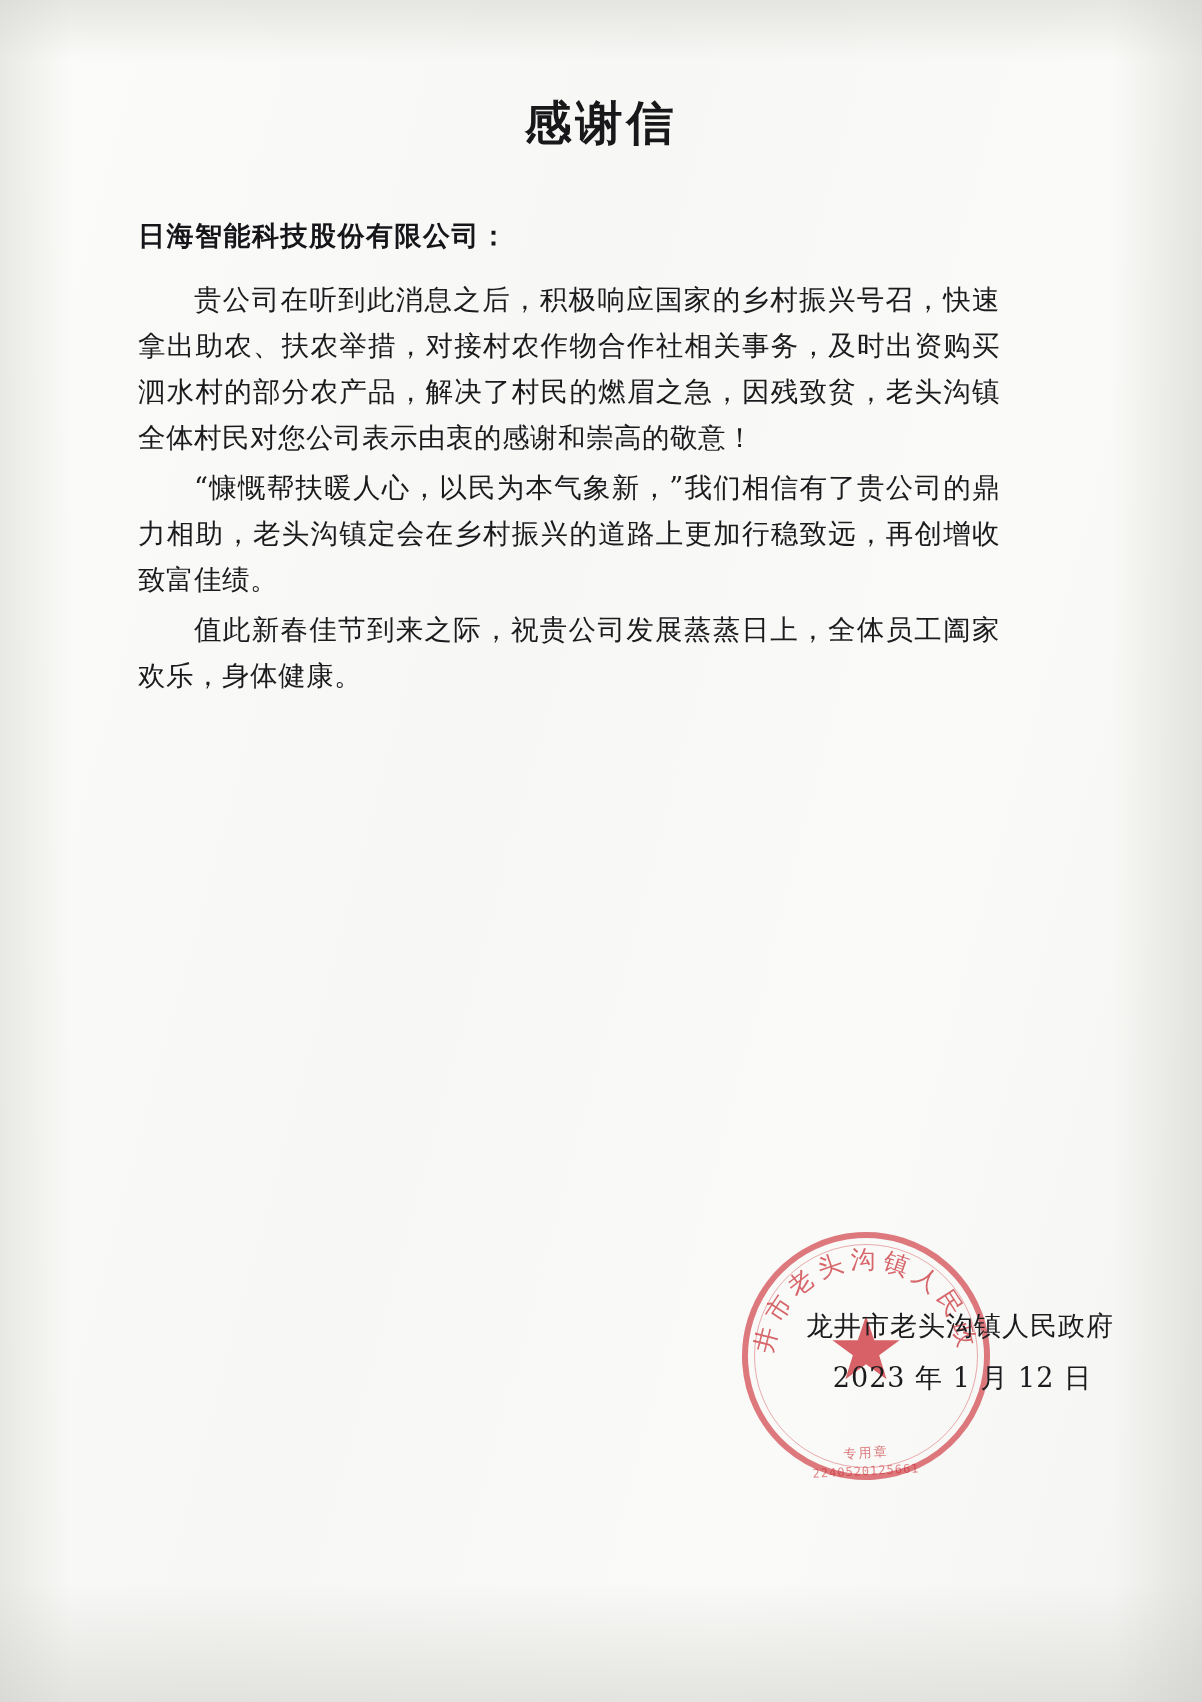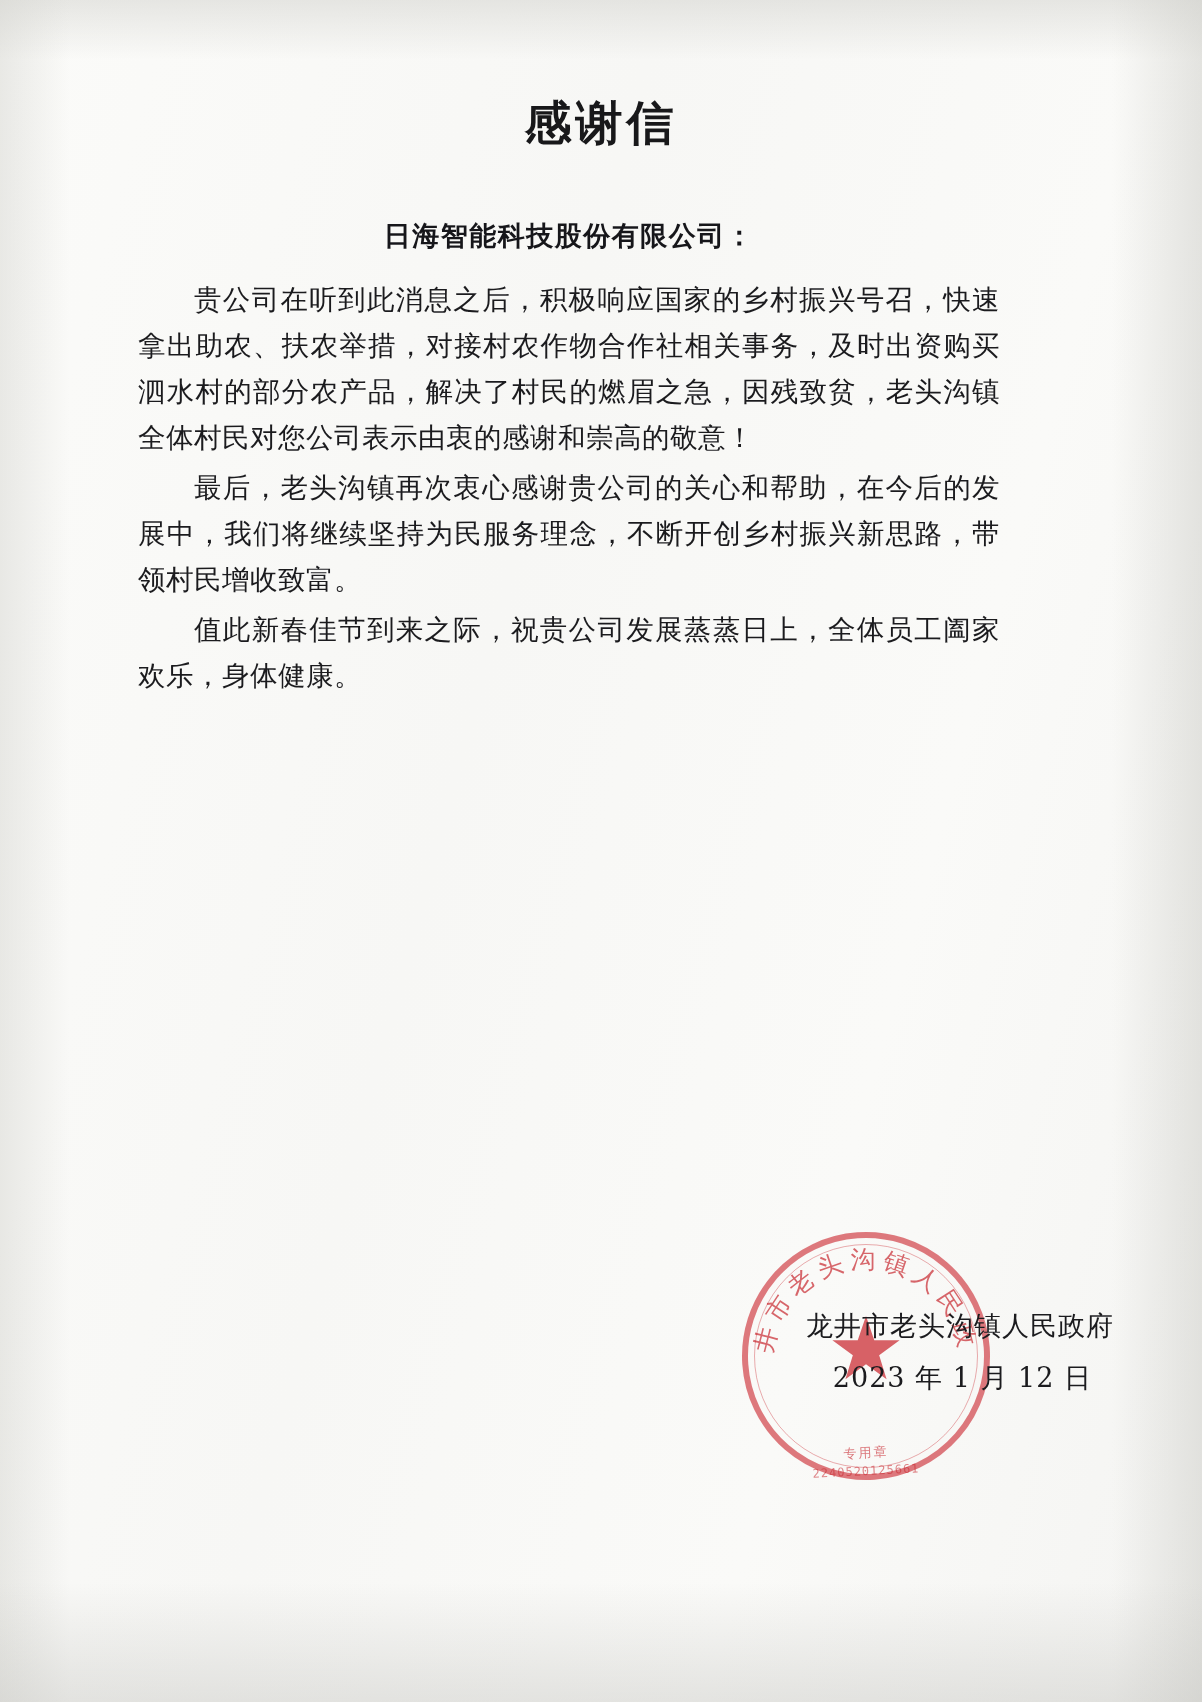--- a/index.html
+++ b/index.html
@@ -73,21 +73,20 @@
     width: 862px;
   }
 
   .salutation {
     font-size: 27px;
     font-weight: bold;
     color: #16161a;
     letter-spacing: 1.5px;
     margin-bottom: 22px;
     font-family: Liberation Sans, sans-serif;
-    text-align: center;
   }
 
   .para {
     font-size: 27.5px;
     line-height: 46px;
     color: #1b1b1e;
     text-align: justify;
     text-justify: inter-ideograph;
     text-indent: 56px;
     margin: 0 0 4px 0;
@@ -197,21 +196,21 @@
   <div class="paper-shade-top"></div>
   <div class="paper-shade-left"></div>
   <div class="paper-shade-right"></div>
   <div class="paper-shade-bottom"></div>
 
   <div class="doc-title">感谢信</div>
 
   <div class="body-area">
     <div class="salutation">日海智能科技股份有限公司：</div>
     <p class="para">贵公司在听到此消息之后，积极响应国家的乡村振兴号召，快速拿出助农、扶农举措，对接村农作物合作社相关事务，及时出资购买泗水村的部分农产品，解决了村民的燃眉之急，因残致贫，老头沟镇全体村民对您公司表示由衷的感谢和崇高的敬意！</p>
-    <p class="para">最后，老头沟镇再次衷心感谢贵公司的关心和帮助，在今后的发展中，我们将继续坚持为民服务理念，不断开创乡村振兴新思路，带领村民增收致富。</p>
+    <p class="para">“慷慨帮扶暖人心，以民为本气象新，”我们相信有了贵公司的鼎力相助，老头沟镇定会在乡村振兴的道路上更加行稳致远，再创增收致富佳绩。</p>
     <p class="para">值此新春佳节到来之际，祝贵公司发展蒸蒸日上，全体员工阖家欢乐，身体健康。</p>
   </div>
 
   <div class="seal">
     <div class="seal-ring"></div>
     <div class="seal-ring-inner"></div>
     <svg class="seal-arc-text" viewBox="0 0 248 248">
       <defs>
         <path id="sealArc" d="M 30 130 A 94 94 0 0 1 218 130" fill="none"></path>
       </defs>

